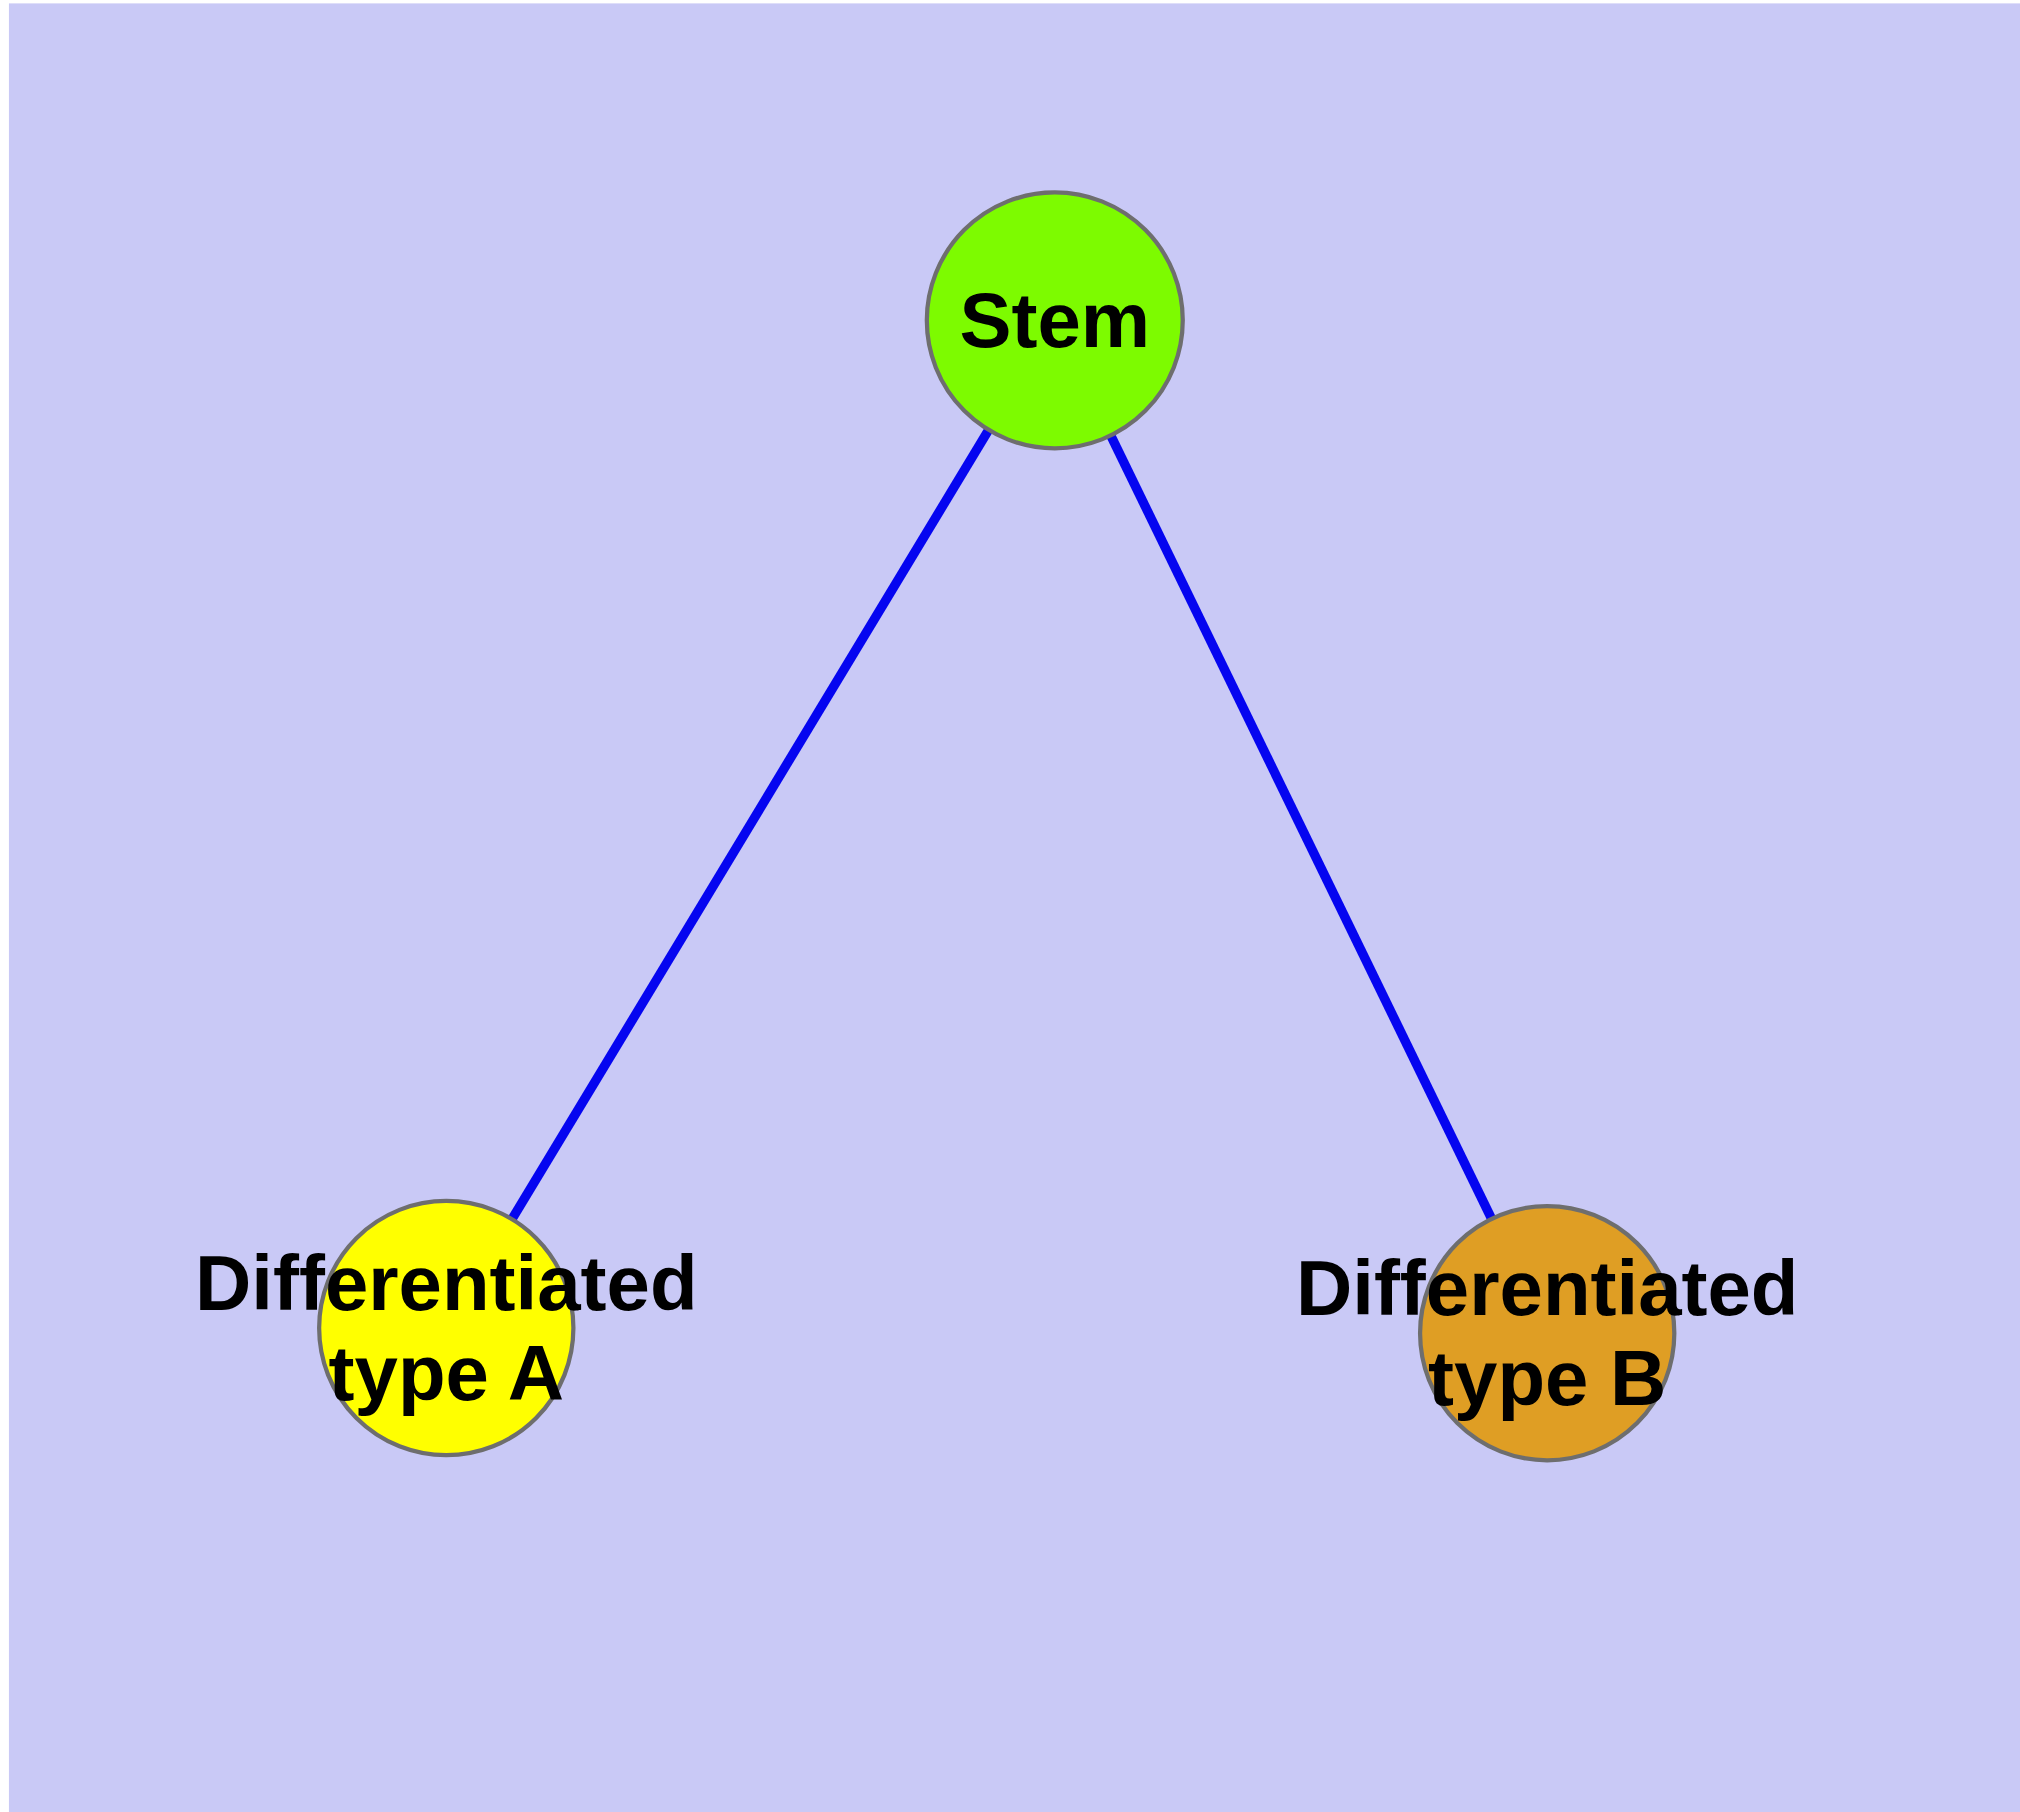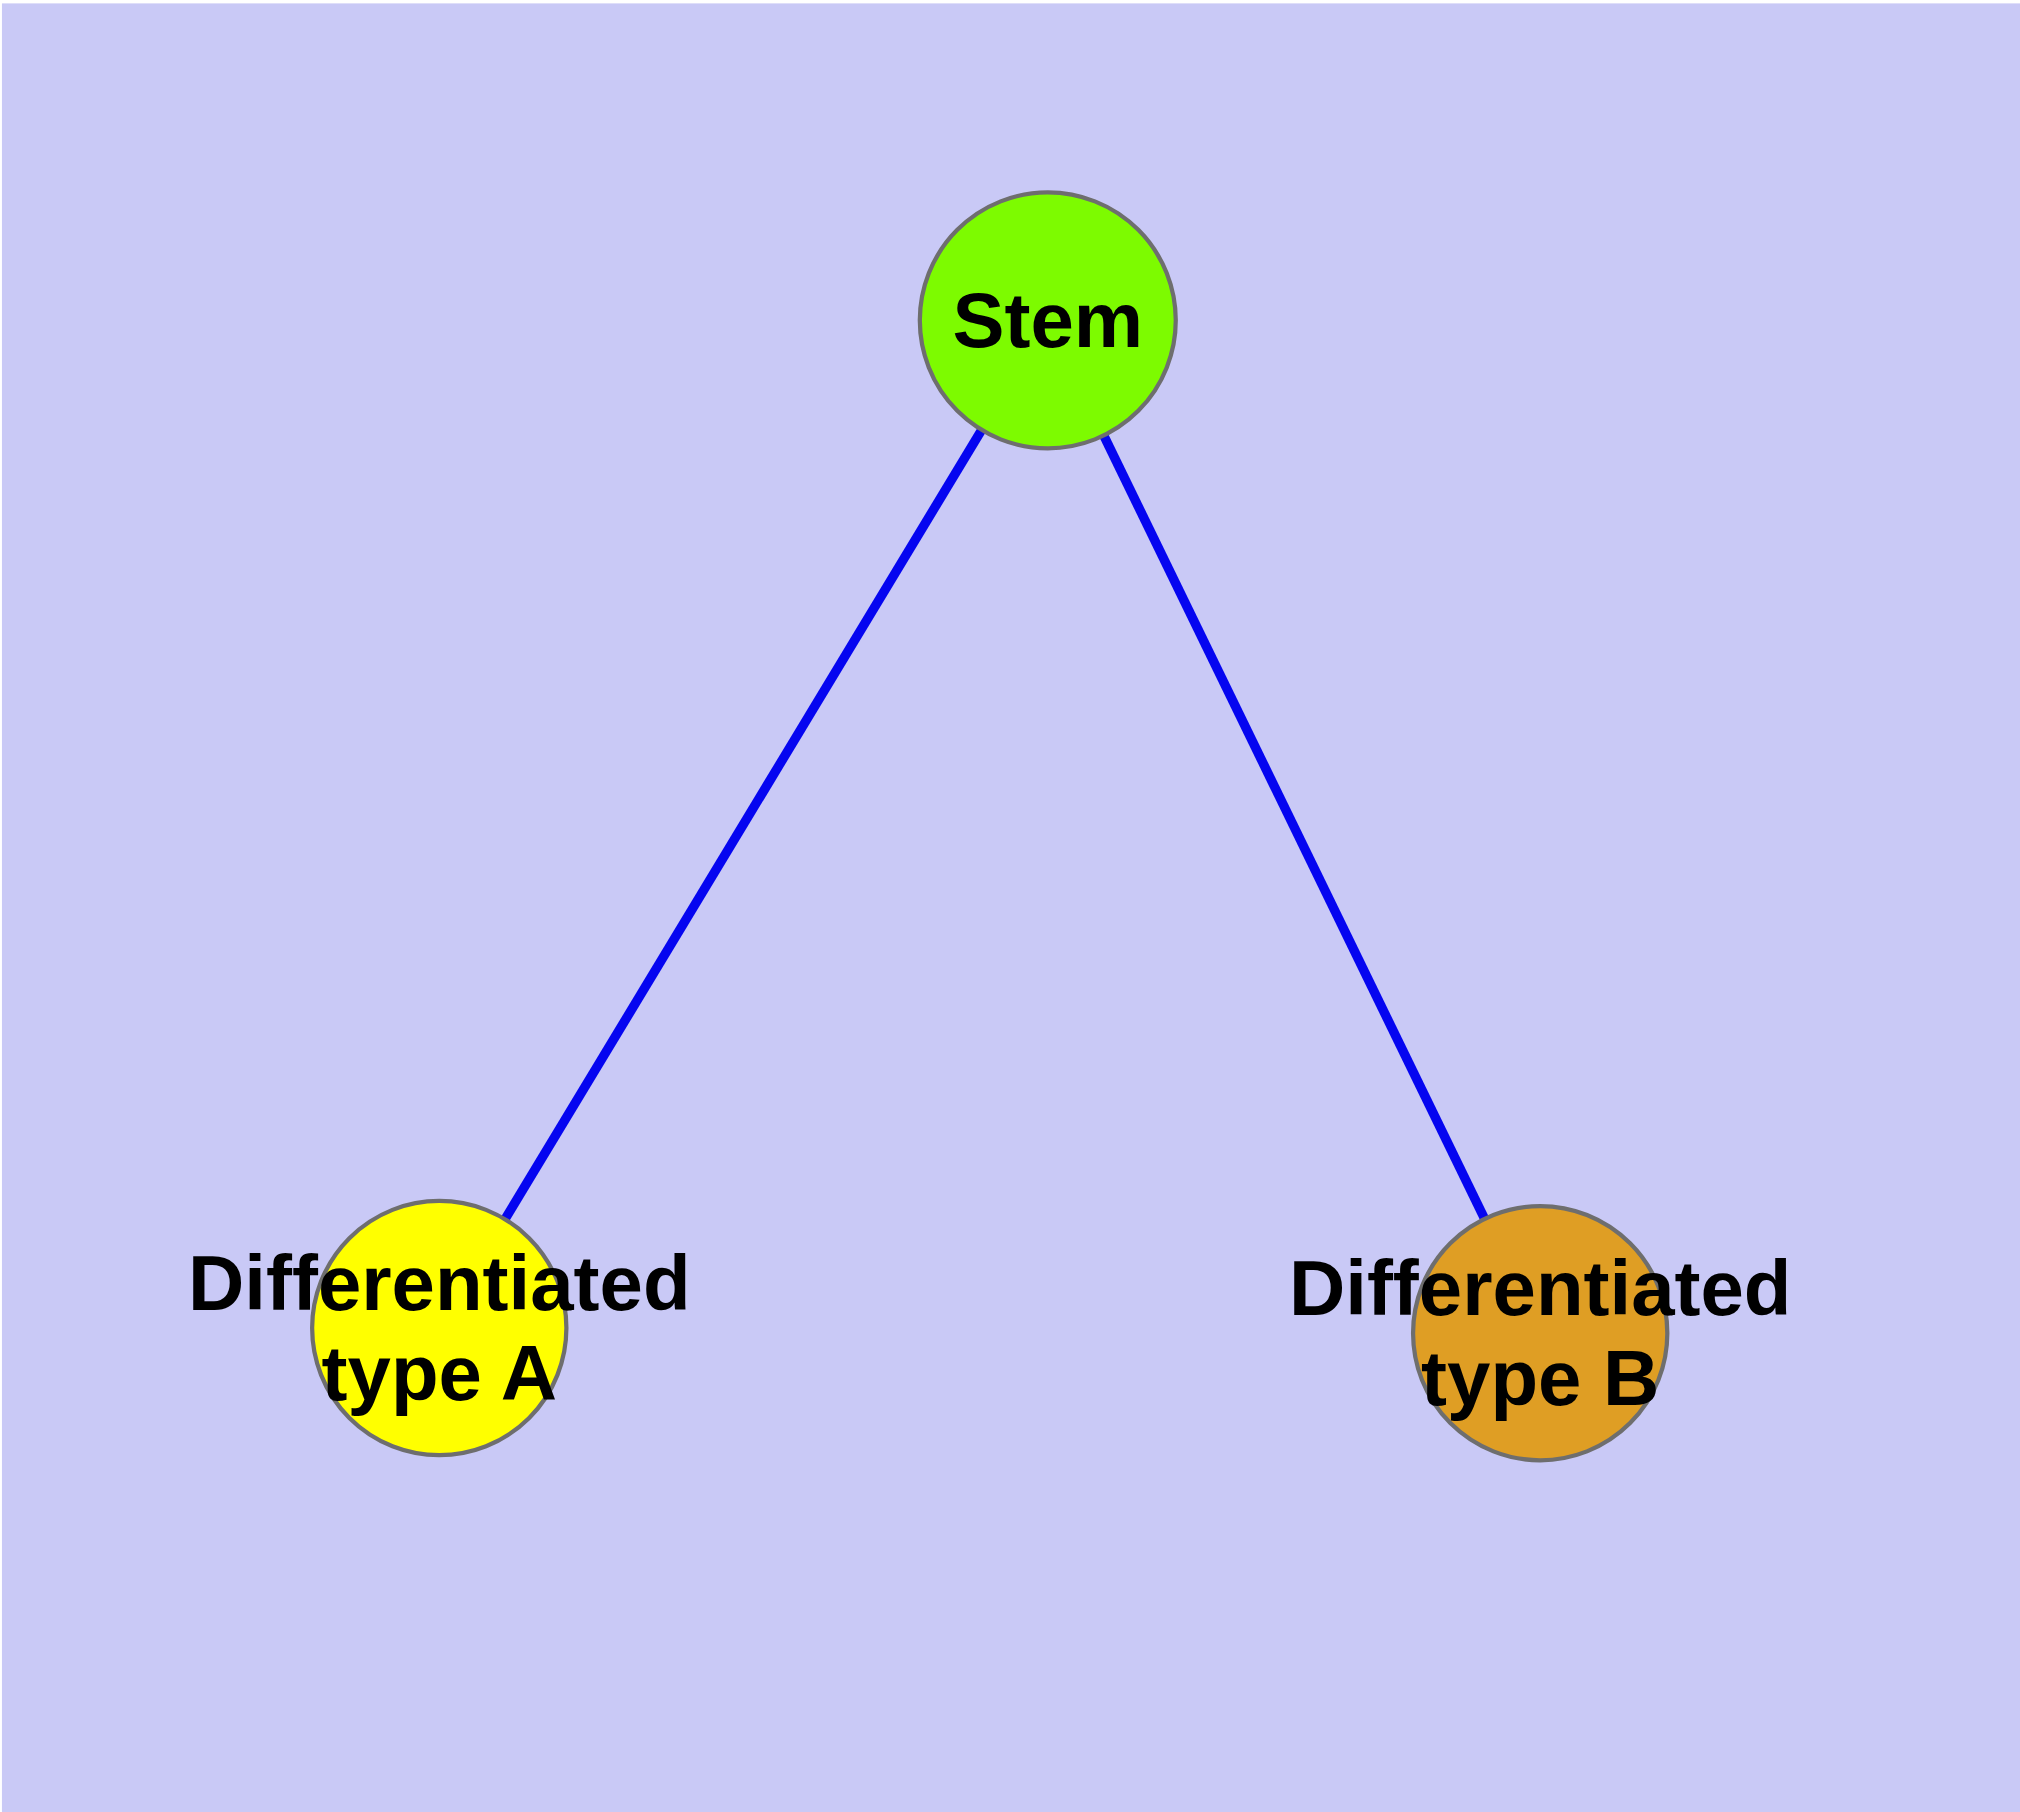--- a/index.html
+++ b/index.html
@@ -4,20 +4,21 @@
 <style>
   html, body {
     margin: 0;
     padding: 0;
     background: #FFFFFF;
   }
   .canvas-wrap {
     width: 1624px;
     height: 1812px;
     position: relative;
+    margin-left: 7px;
   }
   svg.graph {
     display: block;
     width: 2021px;
     height: 1812px;
   }
   text.node-label {
     font-family: "Liberation Sans", sans-serif;
     font-weight: 700;
     text-anchor: middle;

